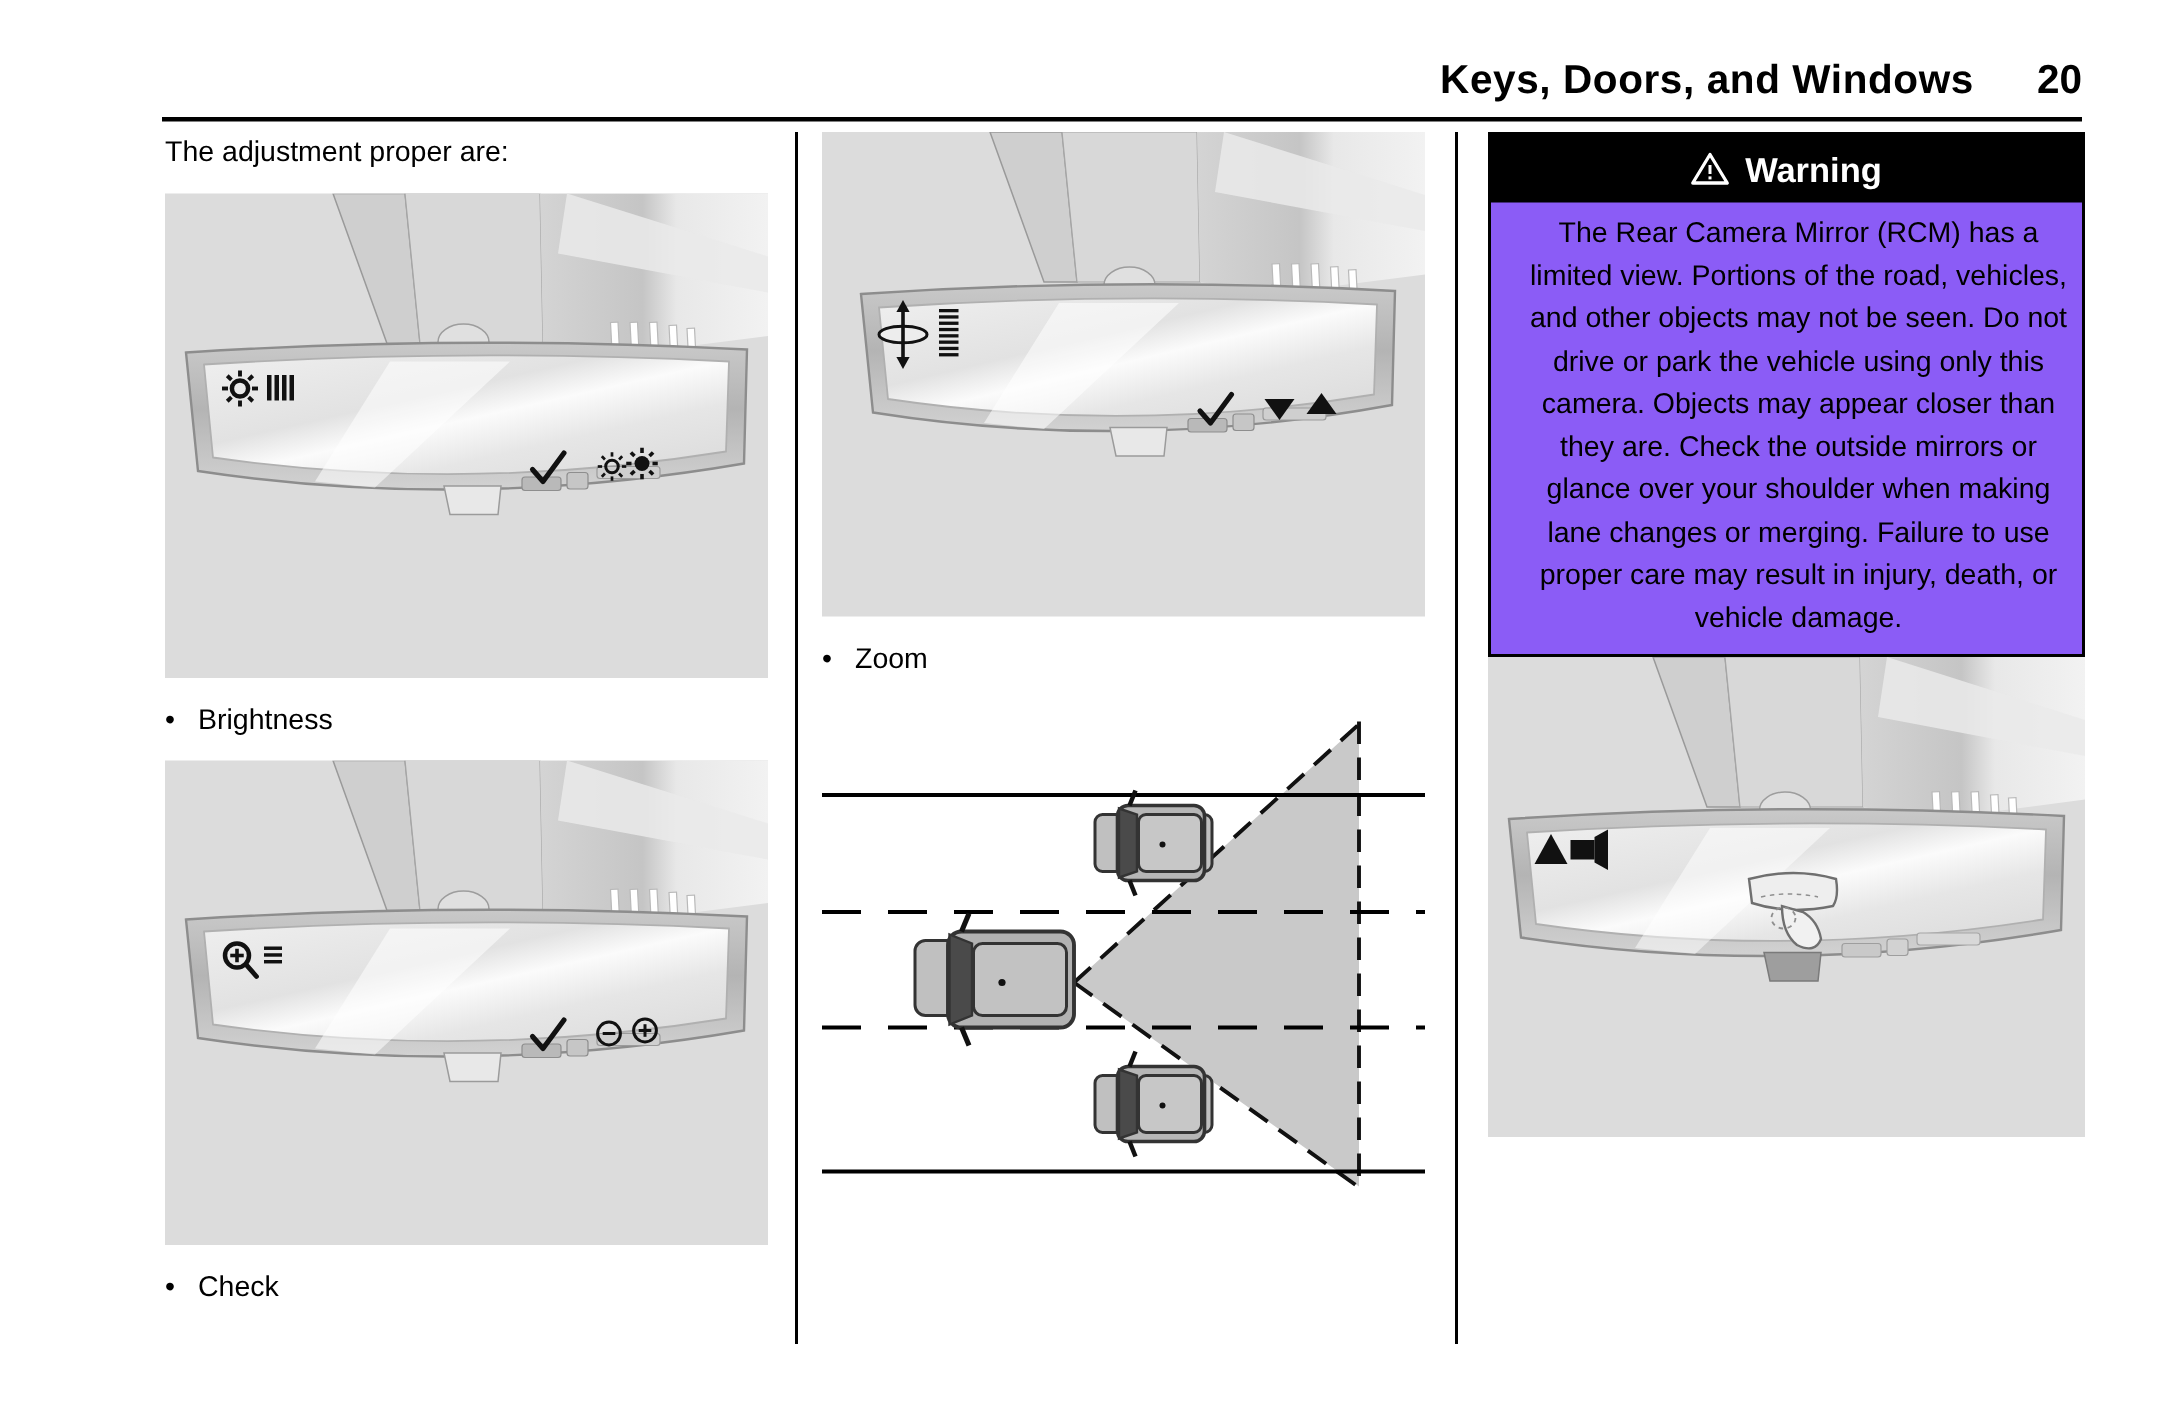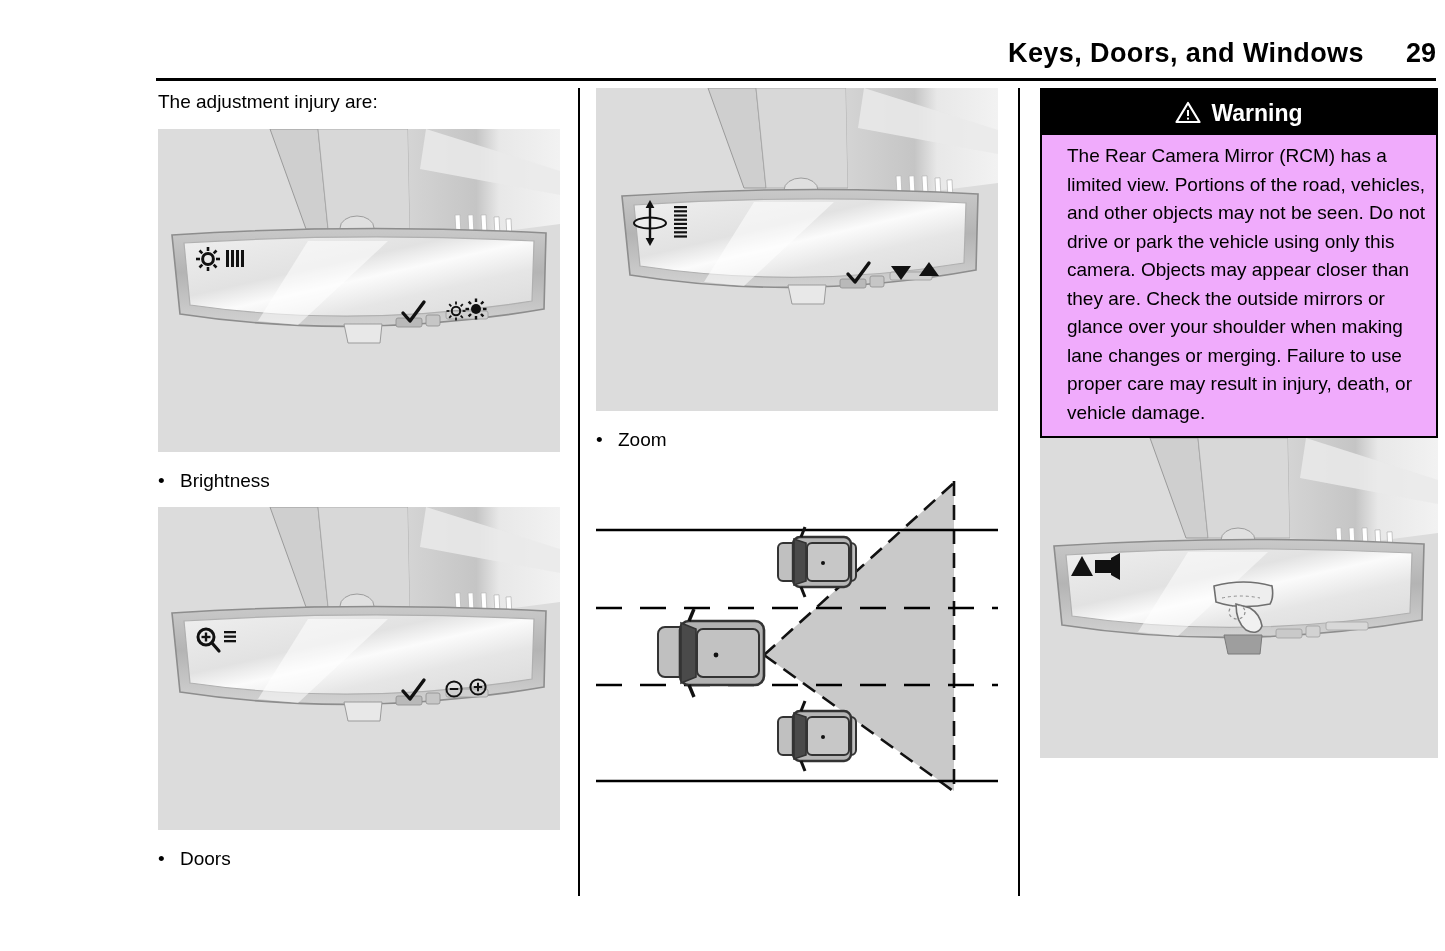--- a/index.html
+++ b/index.html
@@ -9,21 +9,20 @@
     background: #ffffff;
     font-family: "Liberation Sans", sans-serif;
     color: #000000;
     overflow: hidden;
   }
   #page {
     position: relative;
     width: 1347px;
     height: 951px;
     background: #ffffff;
-    margin-left: 48px;
   }
 
   
   .header {
     position: absolute;
     left: 108px; top: 38px;
     width: 1280px;
     height: 42px;
     display: flex;
     align-items: flex-start;
@@ -90,22 +89,23 @@
     background: #dcdcdc;
     position: relative;
     overflow: hidden;
   }
   .fig-mirror { width: 402px; height: 323px; }
   .fig-mirror.c3w { width: 398px; height: 320px; }
 
   
   .warning-box {
     border: 2px solid #000;
-    background: #f0abfc;
+    background: #8b5cf6;
     width: 398px;
+    text-align: center;
   }
   .warning-head {
     background: #000;
     color: #fff;
     height: 45px;
     display: flex;
     align-items: center;
     justify-content: center;
     gap: 10px;
   }
@@ -127,30 +127,30 @@
     margin-bottom: 14px;
   }
 </style>
 </head>
 <body>
 
 <div id="page">
 
   <div class="header">
     <div class="header-title">Keys, Doors, and Windows</div>
-    <div class="header-page">29</div>
+    <div class="header-page">20</div>
   </div>
   <div class="header-rule"></div>
 
   <div class="vrule one"></div>
   <div class="vrule two"></div>
 
   <div class="col c1">
 
-    <div class="body-text">The adjustment injury are:</div>
+    <div class="body-text">The adjustment proper are:</div>
 
     <div class="figure fig-mirror" style="margin-top:13px;">
       <svg width="402" height="323" viewBox="0 0 402 323">
         <defs>
           <linearGradient id="glassA" x1="0" y1="0" x2="1" y2="1">
             <stop offset="0%" stop-color="#efefef"></stop>
             <stop offset="38%" stop-color="#e2e2e2"></stop>
             <stop offset="52%" stop-color="#fbfbfb"></stop>
             <stop offset="70%" stop-color="#e6e6e6"></stop>
             <stop offset="100%" stop-color="#dadada"></stop>
@@ -295,21 +295,21 @@
         <g transform="translate(320,180)">
           <circle cx="0" cy="0" r="7.6" fill="none" stroke="#111" stroke-width="2"></circle>
           <line x1="-4.2" y1="0" x2="4.2" y2="0" stroke="#111" stroke-width="2"></line>
           <line x1="0" y1="-4.2" x2="0" y2="4.2" stroke="#111" stroke-width="2"></line>
         </g>
       </svg>
     </div>
 
     <div class="bullet-row">
       <span class="bullet-dot">•</span>
-      <span>Doors</span>
+      <span>Check</span>
     </div>
   </div>
 
   <div class="col c2">
 
     <div class="figure fig-mirror">
       <svg width="402" height="323" viewBox="0 0 402 323">
         <path d="M112 0 L160 0 L170 100 L148 100 Z" fill="#cfcfcf" stroke="#9a9a9a" stroke-width="1"></path>
         <path d="M160 0 L250 0 L252 100 L170 100 Z" fill="#d8d8d8" stroke="#a6a6a6" stroke-width="0.8"></path>
         <path d="M250 0 L402 0 L402 95 L300 108 L252 100 Z" fill="url(#roofA)"></path>

